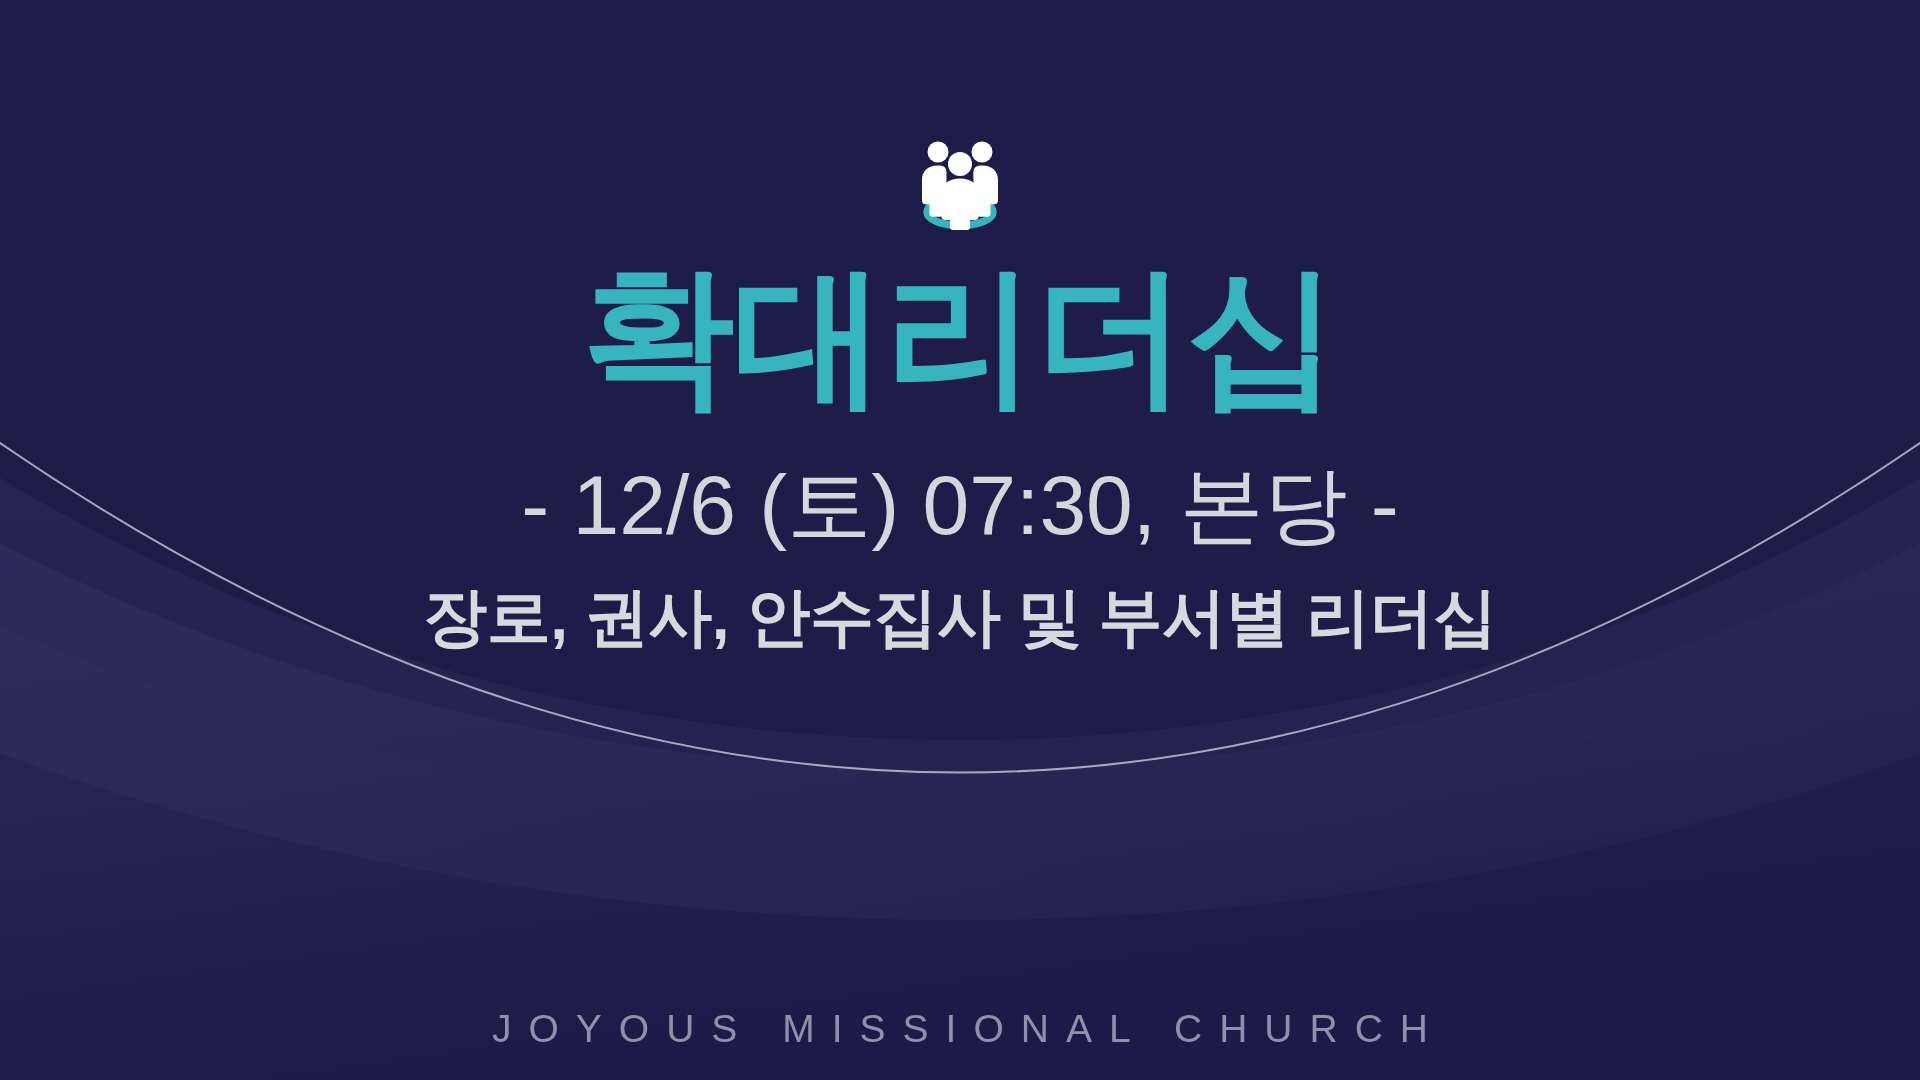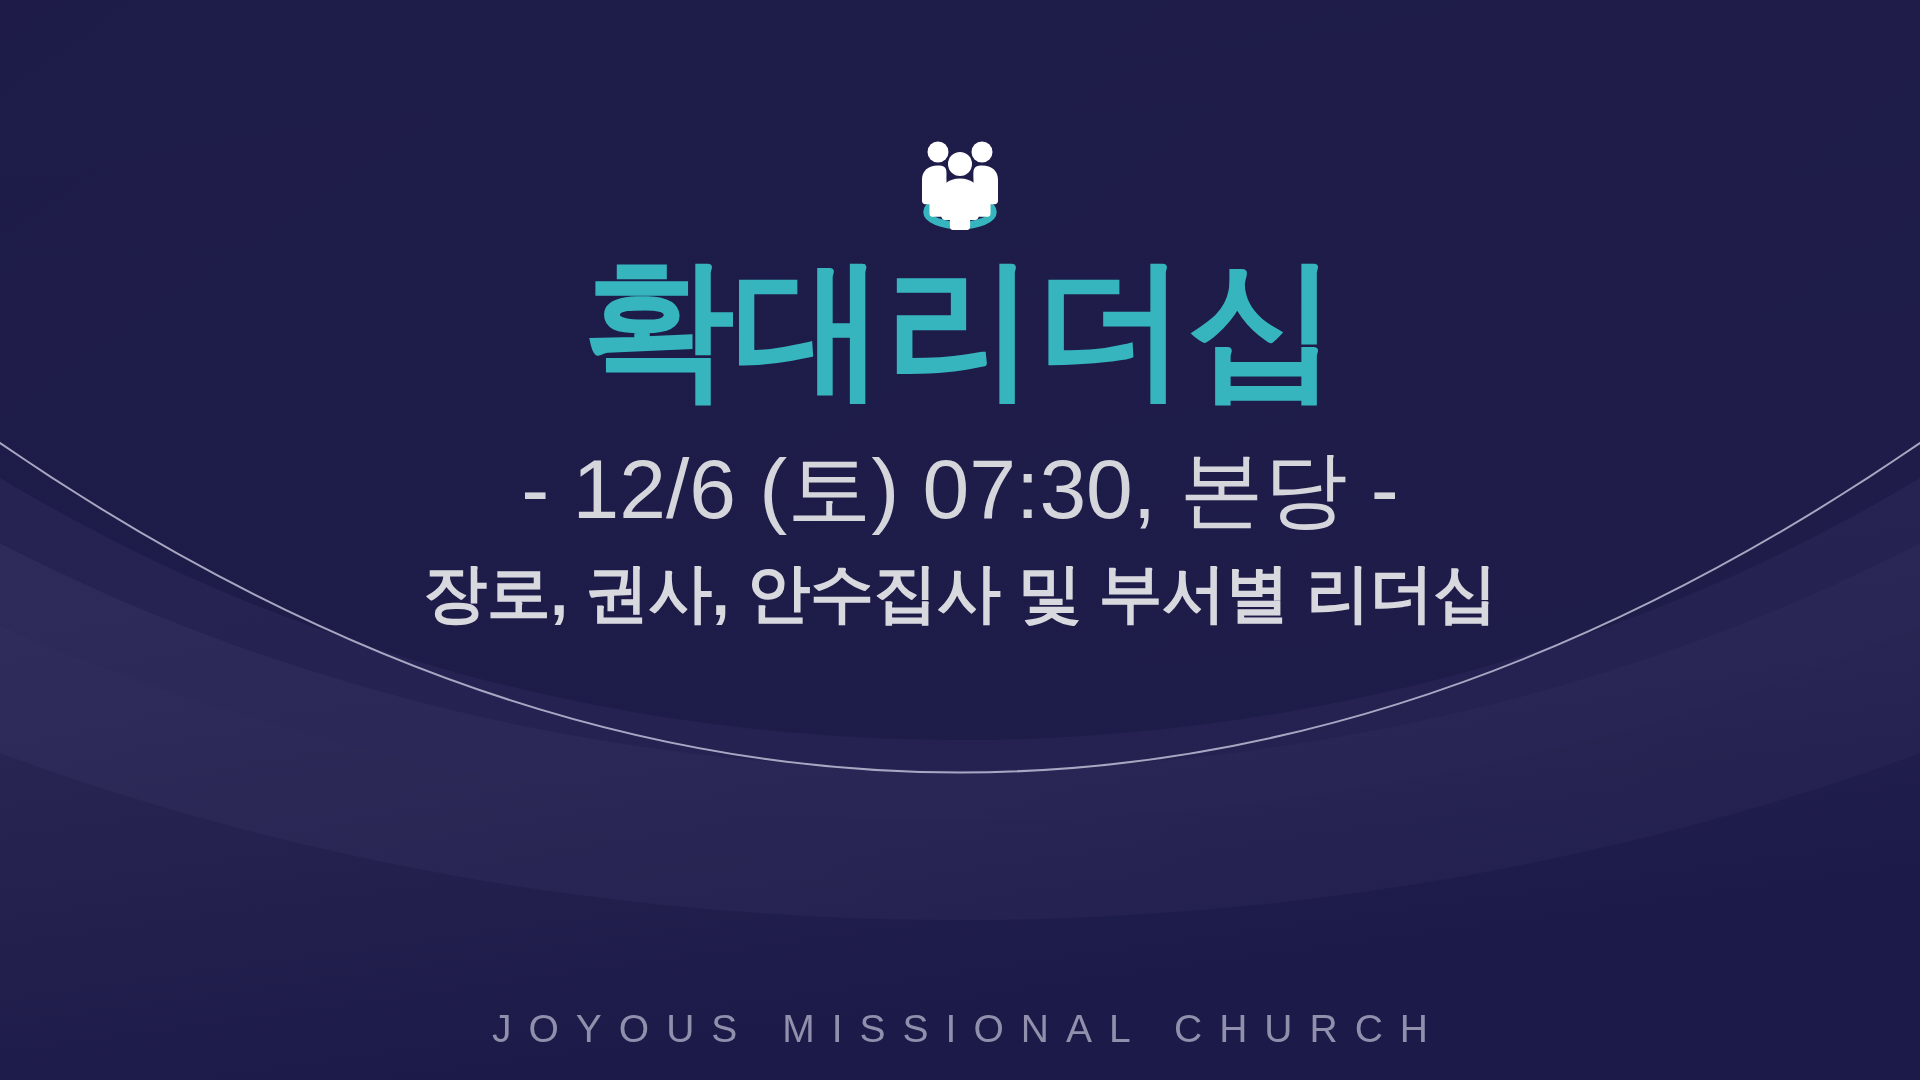--- a/index.html
+++ b/index.html
@@ -16,20 +16,21 @@
   }
 
   
   .arcs{position:absolute;inset:0;width:1920px;height:1080px;pointer-events:none;}
 
   
   .content{
     position:absolute;left:0;top:0;width:1920px;height:1080px;
     display:flex;flex-direction:column;align-items:center;
     z-index:3;
+    gap:8px;
   }
 
   
   .icon-wrap{
     margin-top:128px;
     width:110px;height:104px;
     display:flex;align-items:center;justify-content:center;
   }
   .icon-wrap svg{display:block;width:110px;height:104px;}
 

